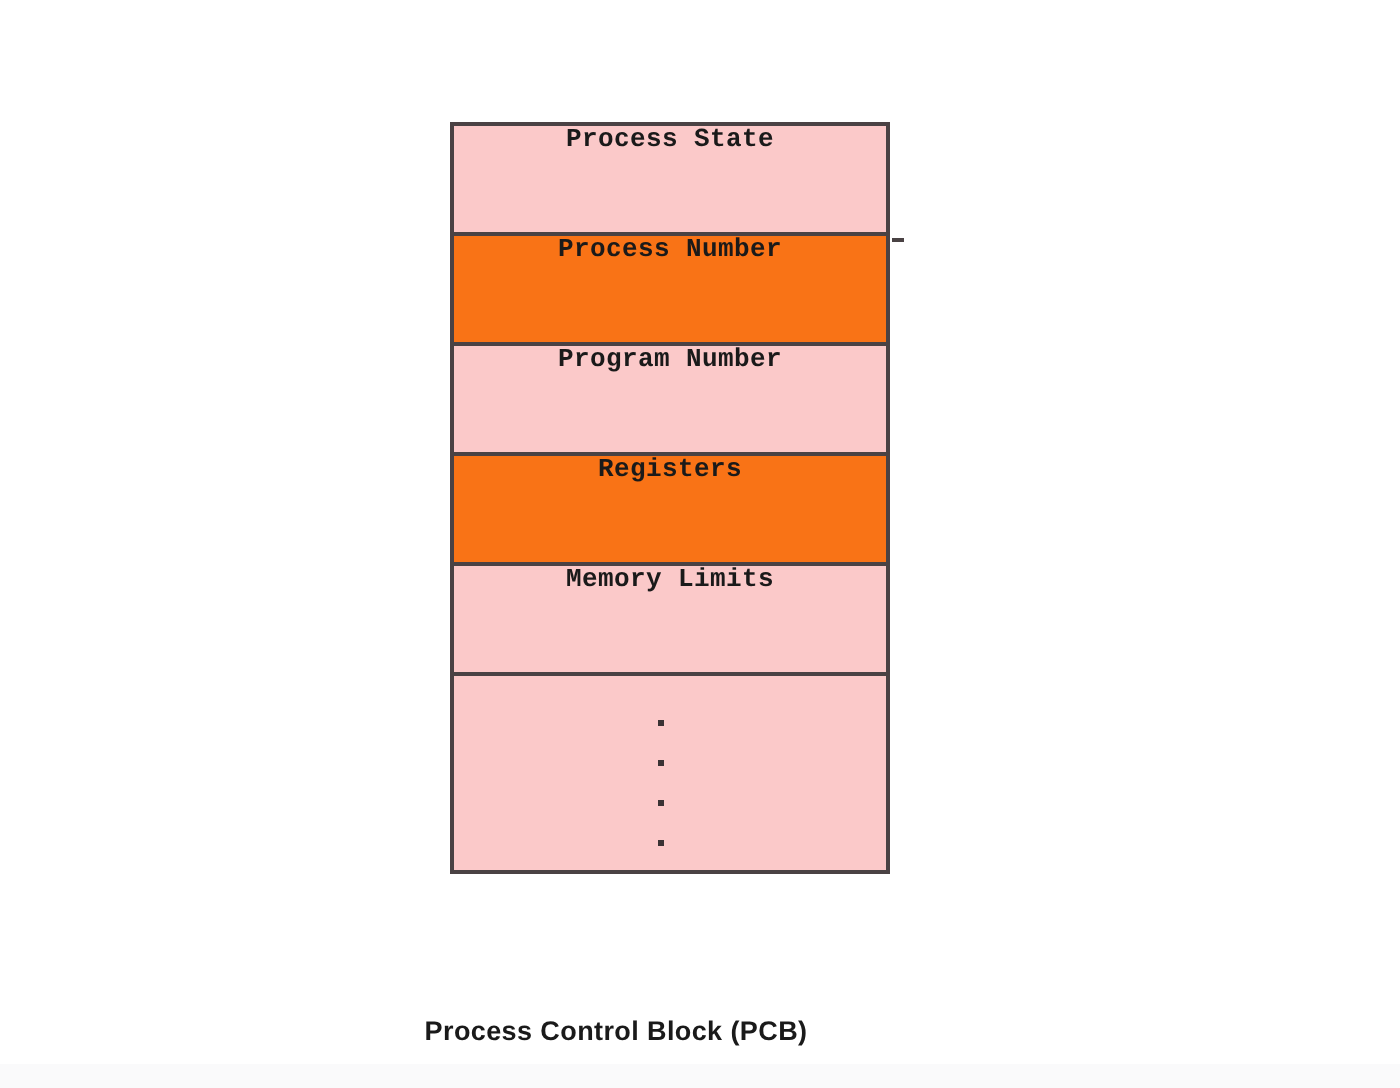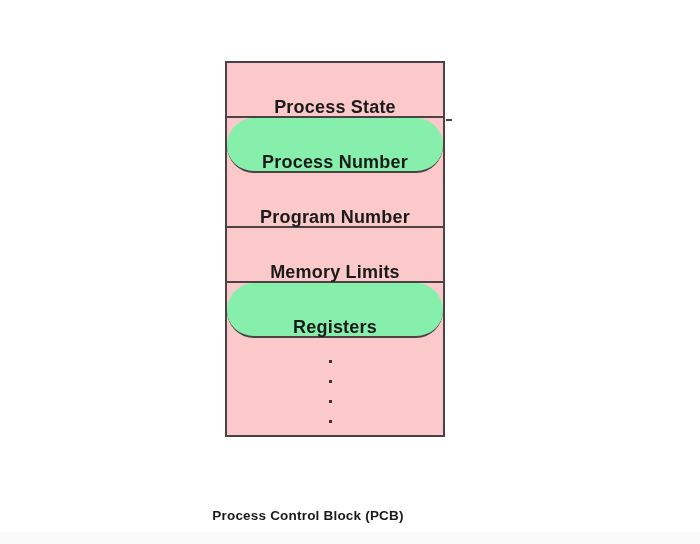--- a/index.html
+++ b/index.html
@@ -43,34 +43,35 @@
     border: 2px solid #4a4244;
     box-sizing: border-box;
     background: #fbc9c9;
   }
 
   .pcb-row {
     box-sizing: border-box;
     width: 100%;
     border-bottom: 2px solid #4a4244;
     display: flex;
-    align-items: flex-end;
+    align-items: flex-start;
     justify-content: center;
     height: 55px;
     color: #1a1a1a;
-    font-size: 18px;
+    font-size: 13px;
     font-weight: bold;
     letter-spacing: 0.2px;
     line-height: 1;
+    font-family: Liberation Mono, monospace;
   }
   .pcb-row:last-child {
     border-bottom: none;
   }
   .pcb-row.pink  { background: #fbc9c9; }
-  .pcb-row.cream { background: #86efac; border-radius: 27px; }
+  .pcb-row.cream { background: #f97316; }
 
   .pcb-row.ellipsis-row {
     height: 97px;
     display: block;
     position: relative;
   }
 
   .ellipsis-dots {
     position: absolute;
     left: 0;
@@ -124,26 +125,26 @@
     </div>
 
     <div class="pcb-row cream">
       <span>Process Number</span>
     </div>
 
     <div class="pcb-row pink">
       <span>Program Number</span>
     </div>
 
+    <div class="pcb-row cream">
+      <span>Registers</span>
+    </div>
+
     <div class="pcb-row pink">
       <span>Memory Limits</span>
-    </div>
-
-    <div class="pcb-row cream">
-      <span>Registers</span>
     </div>
 
 
     <div class="pcb-row pink ellipsis-row">
       <div class="ellipsis-dots">
         <span class="dot d1"></span>
         <span class="dot d2"></span>
         <span class="dot d3"></span>
         <span class="dot d4"></span>
       </div>

